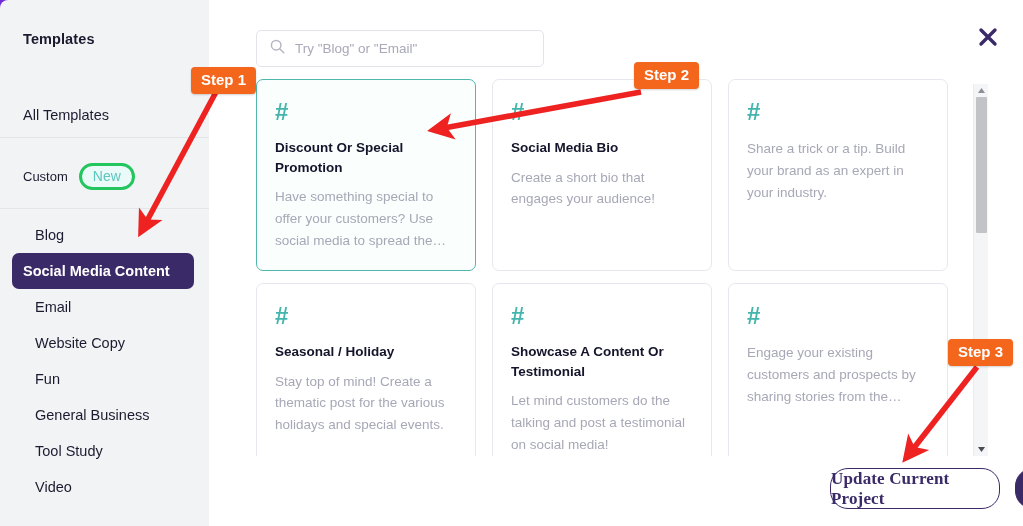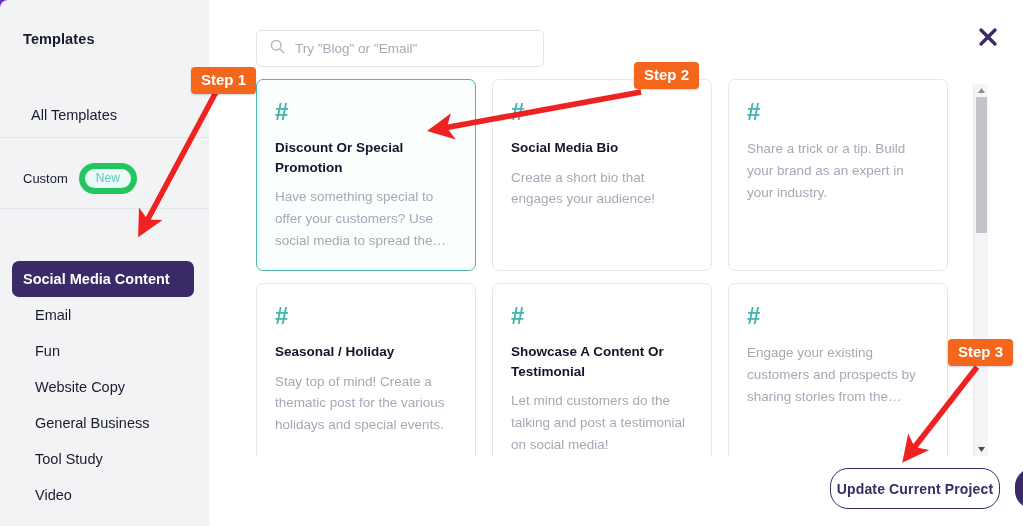--- a/index.html
+++ b/index.html
@@ -28,45 +28,45 @@
   .side-title {
     font-size: 14.5px;
     font-weight: bold;
     color: #1b1b2f;
     padding: 31px 0 0 23px;
     letter-spacing: .1px;
   }
   .side-all {
     font-size: 14.5px;
     color: #1b1b2f;
-    padding: 0 0 0 31px;
+    padding: 0 0 0 23px;
     position: absolute;
     top: 107px;
   }
   .hr {
     position: absolute;
     left: 0; width: 209px;
     height: 1px;
     background: #e3e5e9;
   }
   #hr1 { top: 137px; }
   #hr2 { top: 208px; }
 
   .side-custom {
     position: absolute;
     top: 163px; left: 23px;
     display: flex; align-items: center;
     gap: 11px;
   }
   .side-custom .lbl { font-size: 13px; color: #1b1b2f; }
   .badge-new {
-    font-size: 12px;
+    font-size: 14px;
     color: #5ec6bd;
     background: #eafaf8;
-    border: 6px solid #22c55e;
+    border: 3px solid #22c55e;
     border-radius: 20px;
     padding: 3px 11px 4px 11px;
     line-height: 1;
   }
 
   .side-list { position: absolute; top: 217px; left: 0; width: 209px; }
   .side-item {
     font-size: 14.5px;
     color: #1b1b2f;
     height: 36px;
@@ -74,21 +74,20 @@
     padding-left: 23px;
     margin: 0 15px 0 12px;
     border-radius: 7px;
     white-space: nowrap;
   }
   .side-item.active {
     background: #3b2a68;
     color: #ffffff;
     font-weight: bold;
     padding-left: 11px;
-    margin-top: 44px;
   }
 
   
   #main {
     position: absolute;
     left: 209px; top: 0;
     width: 814px; height: 526px;
     background: #ffffff;
   }
 
@@ -187,26 +186,27 @@
     left: 2px; top: 13px;
     width: 11px; height: 136px;
     background: #c2c3c6;
     border-radius: 1px;
     cursor: pointer;
   }
 
   
   .btn {
     position: absolute;
-    font-size: 14px;
+    font-size: 17px;
     font-weight: bold;
     border-radius: 18px;
     display: flex; align-items: center; justify-content: center;
     cursor: pointer;
     letter-spacing: .15px;
+    font-family: Liberation Serif, serif;
   }
   #btn-update {
     left: 621px; top: 468px;
     width: 170px; height: 41px;
     background: #ffffff;
     border: 1.5px solid #3b2a68;
     color: #3b2a68;
   }
   #btn-start {
     left: 806px; top: 468px;
@@ -254,31 +254,34 @@
     <div class="hr" id="hr1"></div>
 
     <div class="side-custom">
       <span class="lbl">Custom</span>
       <span class="badge-new">New</span>
     </div>
 
     <div class="hr" id="hr2"></div>
 
     <div class="side-list">
+      <div class="side-item">
+        <span>Blog</span>
+      </div>
       <div class="side-item active">
         <span>Social Media Content</span>
       </div>
       <div class="side-item">
         <span>Email</span>
       </div>
       <div class="side-item">
+        <span>Website Copy</span>
+      </div>
+      <div class="side-item">
         <span>Fun</span>
-      </div>
-      <div class="side-item">
-        <span>Website Copy</span>
       </div>
       <div class="side-item">
         <span>General Business</span>
       </div>
       <div class="side-item">
         <span>Tool Study</span>
       </div>
       <div class="side-item">
         <span>Video</span>
       </div>

